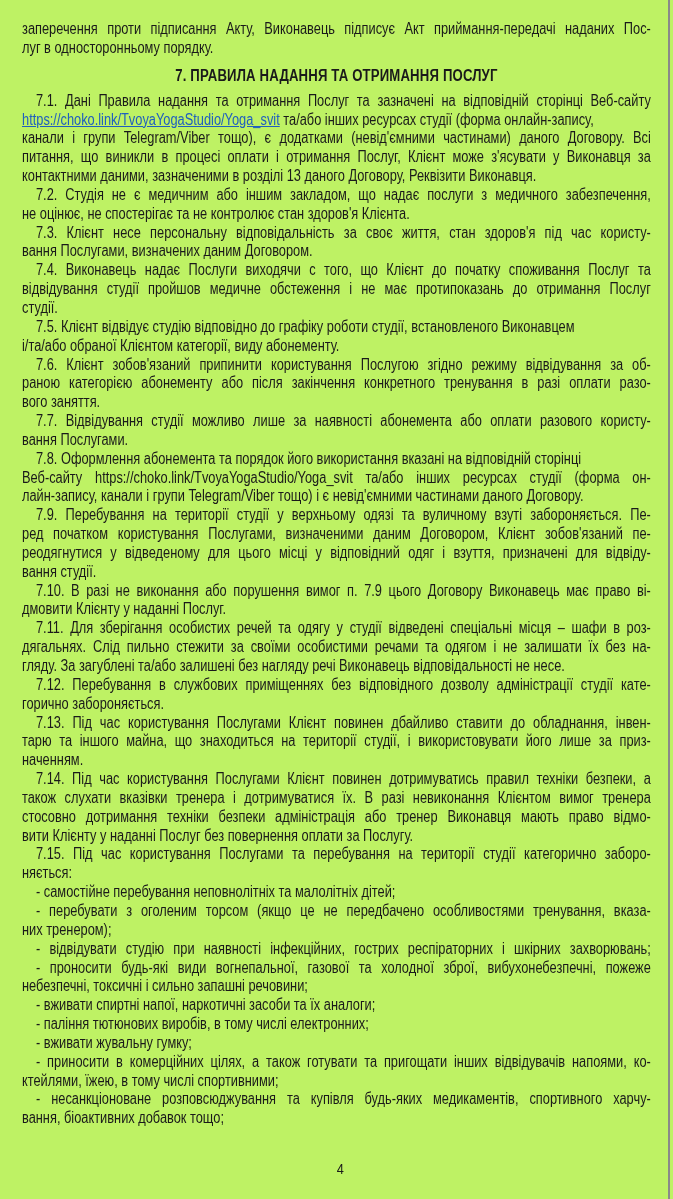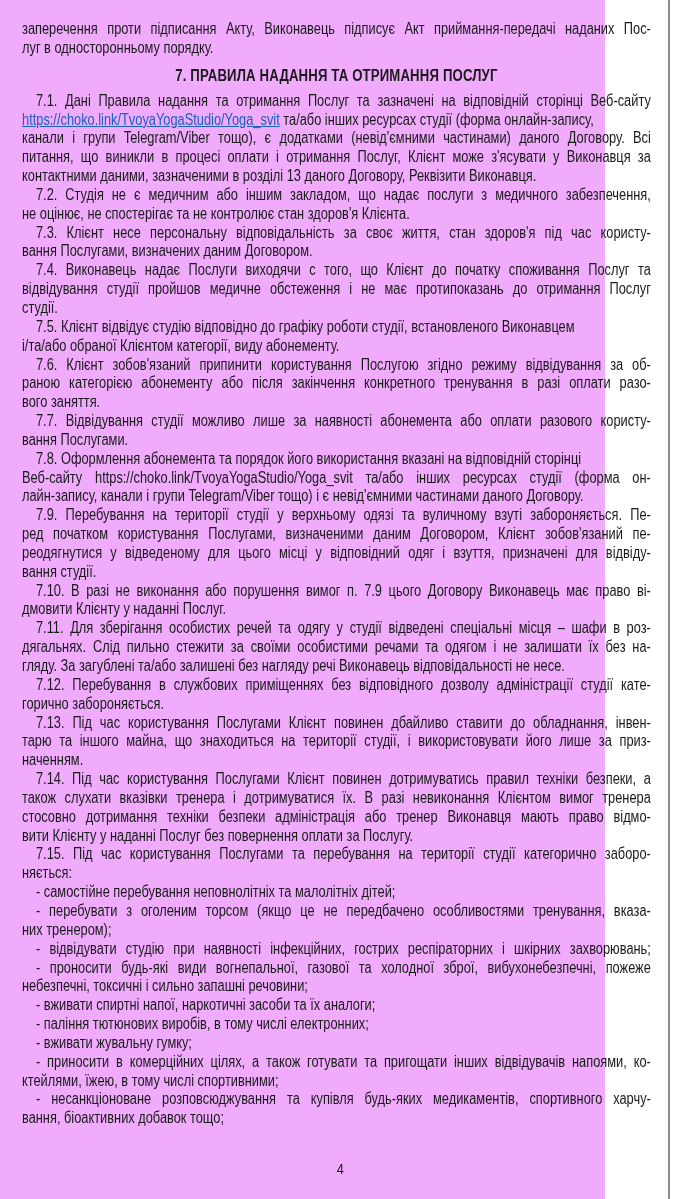--- a/index.html
+++ b/index.html
@@ -1,18 +1,18 @@
 <!DOCTYPE html>
 <html><head>
 <meta charset="utf-8">
 <style>
   html, body { margin: 0; padding: 0; background: #ffffff; }
   body { width: 673px; height: 1199px; position: relative; overflow: hidden; }
   .page {
-    position: absolute; left: 0; top: 0; width: 605px; height: 1199px; background: #f0abfc;
+    position: absolute; left: 0; top: 0; width: 673px; height: 1199px; background: #bef264;
   }
   .right-border {
     position: absolute; left: 668px; top: 0; width: 2px; height: 1199px; background: #8a8a8a;
   }
   .text-block {
     position: absolute; left: 22px; top: 20px;
     width: 765px;
     transform: scaleX(0.822); transform-origin: 0 0;
     font-family: "Liberation Sans", sans-serif;
     font-size: 15.6px; color: #1a1a1a;

